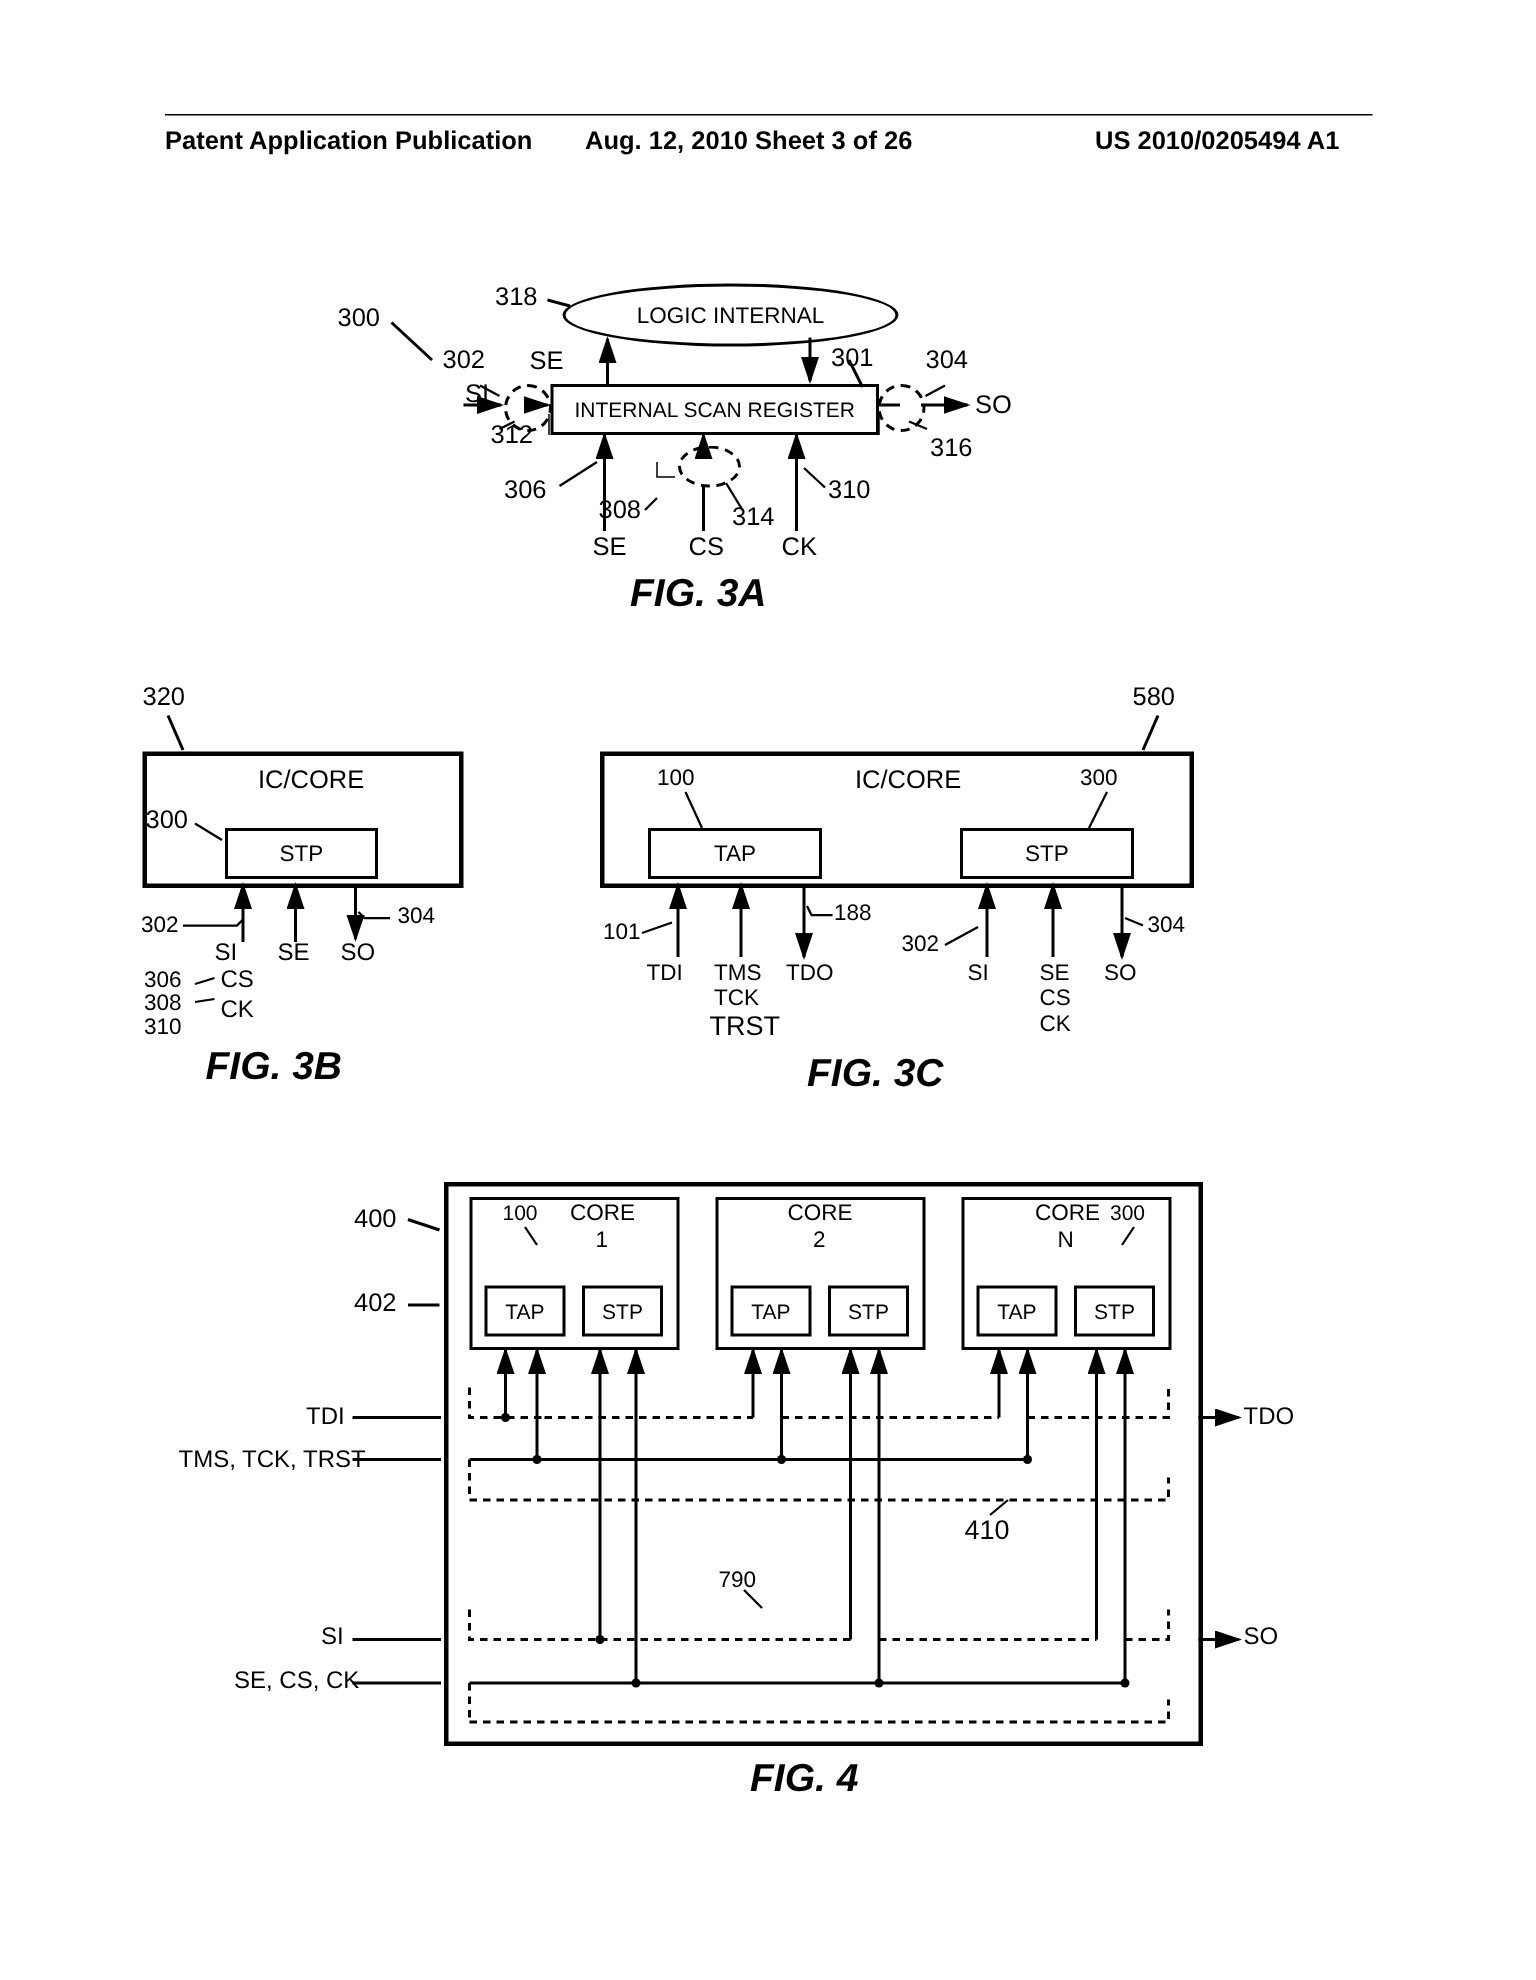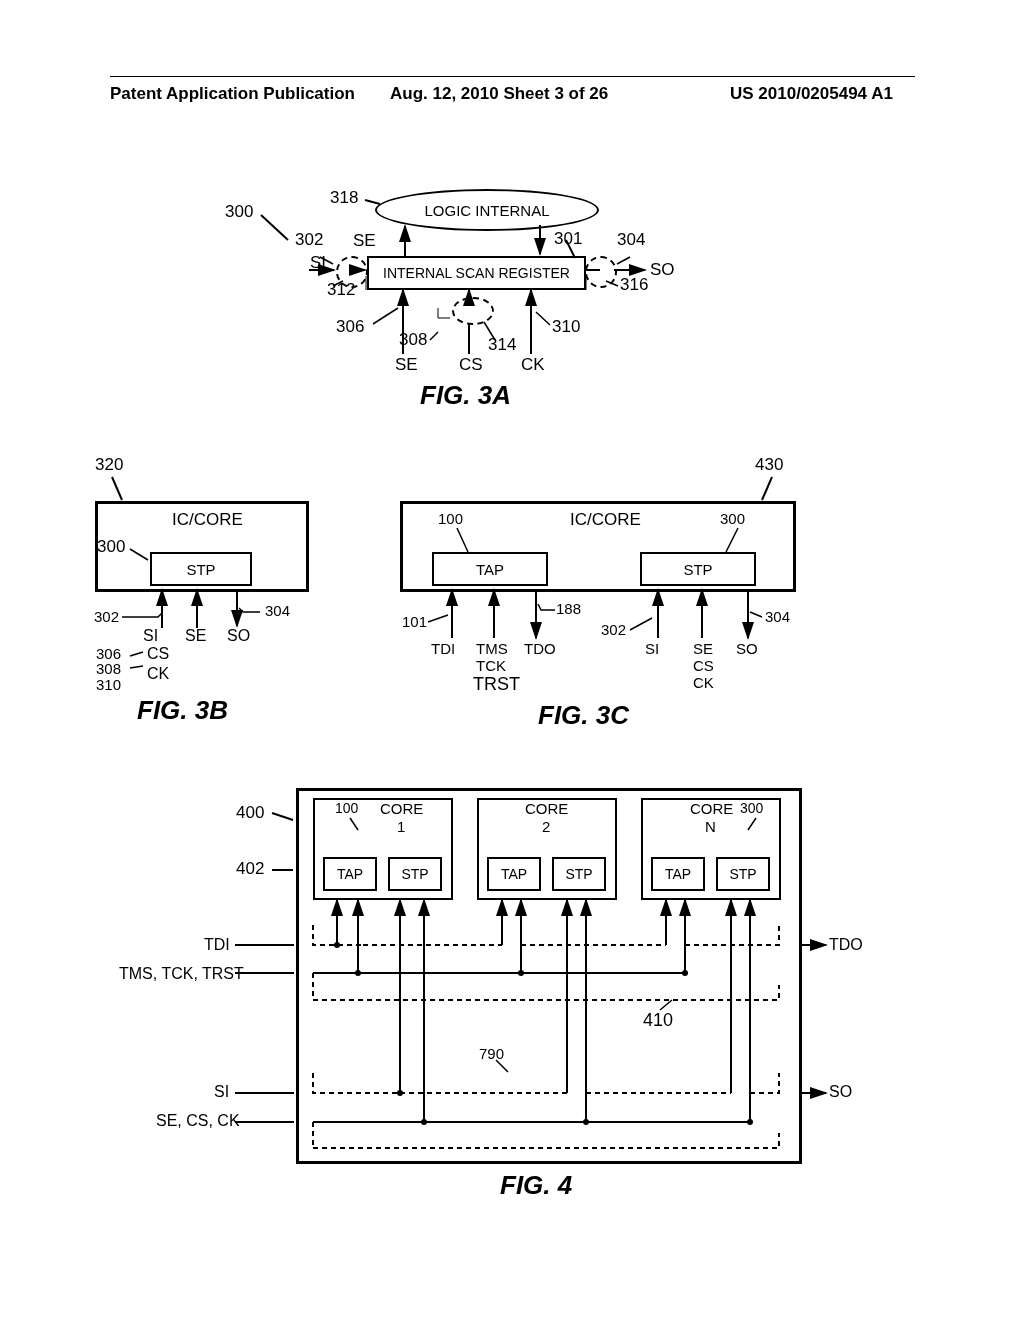--- a/index.html
+++ b/index.html
@@ -105,21 +105,21 @@
   <span style="font-size:14px;">INTERNAL SCAN REGISTER</span>
 </div>
 
 <div class="dashed-ellipse" style="left:336px; top:256px; width:28px; height:28px;"></div>
 
 <div class="dashed-ellipse" style="left:585px; top:256px; width:28px; height:28px;"></div>
 
 <div class="dashed-ellipse" style="left:452px; top:297px; width:38px; height:24px;"></div>
 
 <div class="label" style="left:299px; top:280px;margin-left:28px;">312</div>
-<div class="label" style="left:620px; top:275px;">316</div>
+<div class="label" style="left:620px; top:289px;">316</div>
 <div class="label" style="left:336px; top:317px;">306</div>
 <div class="label" style="left:399px; top:330px;">308</div>
 <div class="label" style="left:488px; top:335px;">314</div>
 <div class="label" style="left:552px; top:317px;">310</div>
 <div class="label" style="left:395px; top:355px;">SE</div>
 <div class="label" style="left:459px; top:355px;">CS</div>
 <div class="label" style="left:521px; top:355px;">CK</div>
 
 <div class="fig-caption" style="left:420px; top:380px;">FIG. 3A</div>
 
@@ -200,21 +200,21 @@
 
   <path d="M122 617 L158 617 L162 613" stroke="#000" stroke-width="1.5" fill="none"></path>
   <path d="M260 612 L243 612 L239 608" stroke="#000" stroke-width="1.5" fill="none"></path>
 
   <path d="M130 656 L143 652" stroke="#000" stroke-width="1.5"></path>
   <path d="M130 668 L143 666" stroke="#000" stroke-width="1.5"></path>
 </svg>
 
 <div class="fig-caption" style="left:137px; top:695px;">FIG. 3B</div>
 
-<div class="label" style="left:755px; top:455px;">430</div>
+<div class="label" style="left:755px; top:455px;">580</div>
 <svg class="overlay" width="1024" height="1320">
   <path d="M772 477 L762 500" stroke="#000" stroke-width="2"></path>
 </svg>
 
 <div class="box thick" style="left:400px; top:501px; width:390px; height:85px;"></div>
 <div class="label" style="left:570px; top:510px;">IC/CORE</div>
 
 <div class="box" style="left:432px; top:552px; width:112px; height:30px; display:flex; align-items:center; justify-content:center;">
   <span style="font-size:15px;">TAP</span>
 </div>

